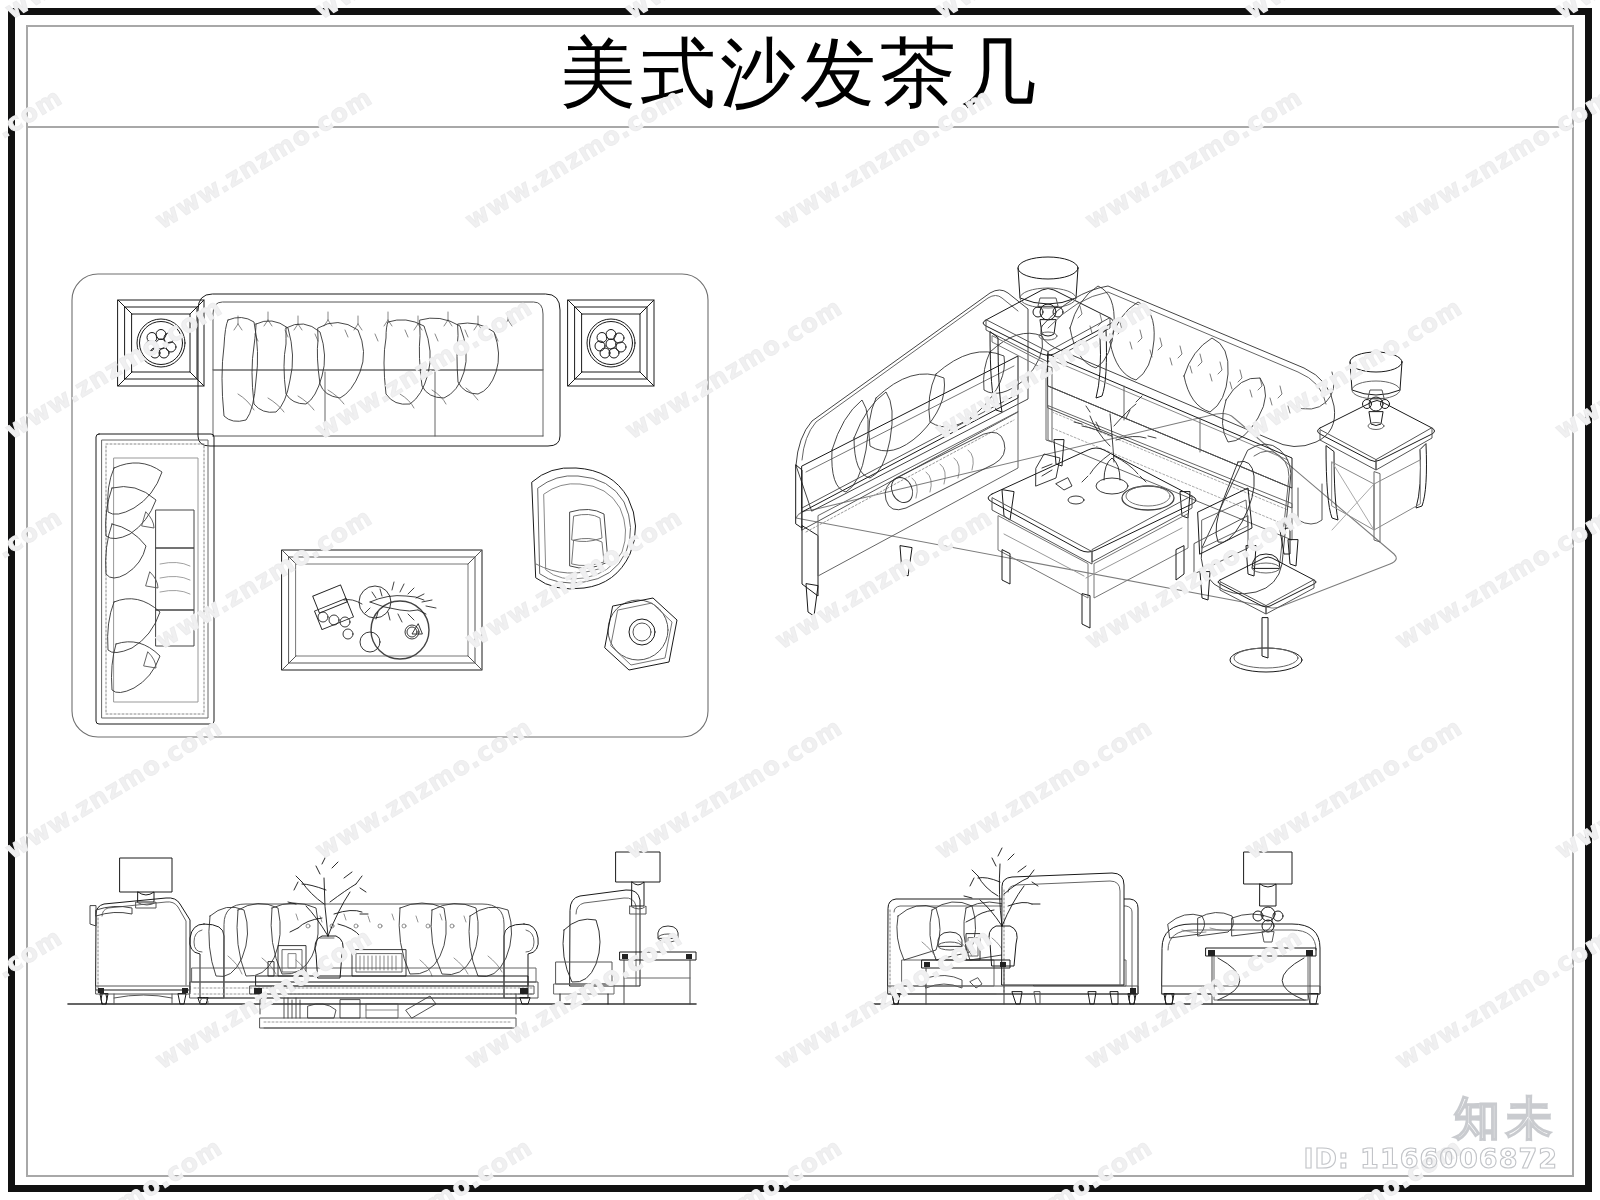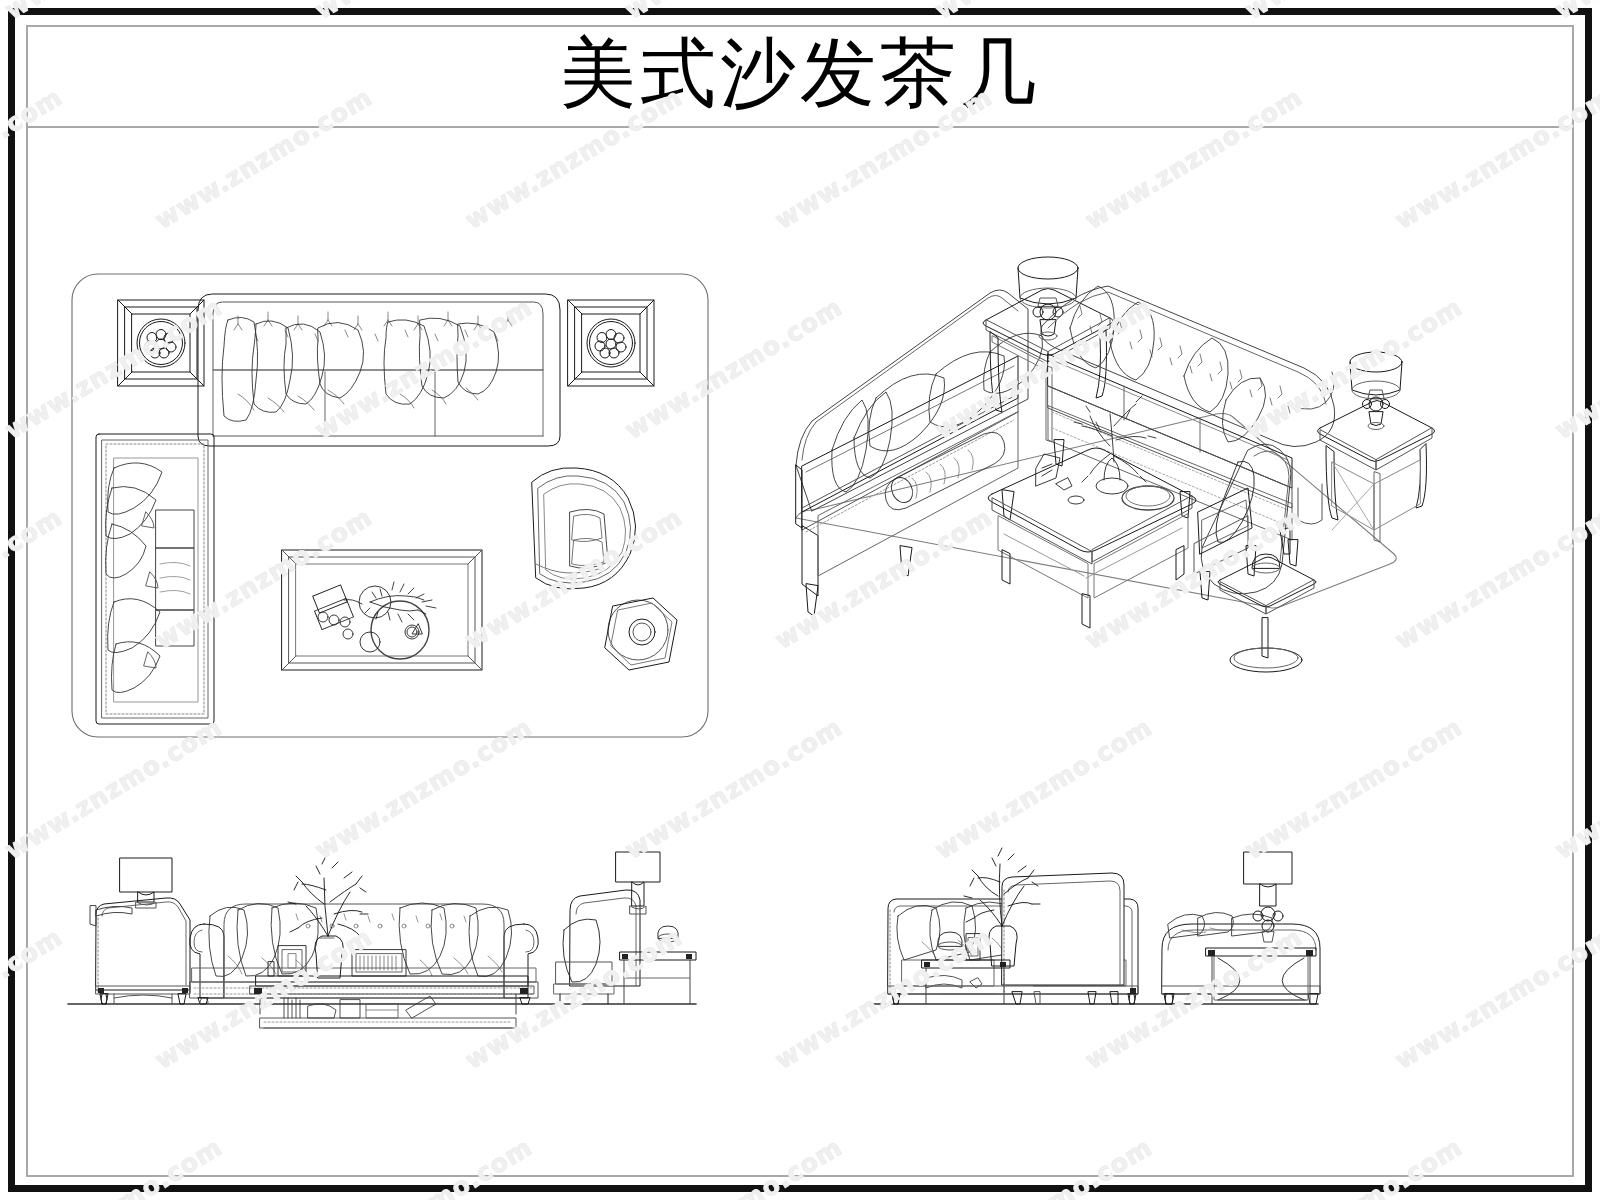--- a/index.html
+++ b/index.html
@@ -676,20 +676,24 @@
         <path d="M356 120 q44 24 0 42" stroke="#333"></path>
         <path d="M442 120 q-44 24 0 42" stroke="#333"></path>
         <path d="M356 162 l88 0" stroke="#555"></path>
         <rect x="346" y="112" width="7" height="6" fill="#222" stroke="none"></rect>
         <rect x="444" y="112" width="7" height="6" fill="#222" stroke="none"></rect>
       </g>
     </g>
   </svg>
   </div>
 
+  <div class="logo-block">
+    <div class="logo-mark">知未</div>
+    <div class="logo-id">ID: 1166006872</div>
+  </div>
 
   <div class="wm-layer" id="wmLayer">
       <div class="wm" style="left: 0px; top: 0px; transform: rotate(-31deg);">www.znzmo.com</div>
       <div class="wm" style="left: 310px; top: 0px; transform: rotate(-31deg);">www.znzmo.com</div>
       <div class="wm" style="left: 620px; top: 0px; transform: rotate(-31deg);">www.znzmo.com</div>
       <div class="wm" style="left: 930px; top: 0px; transform: rotate(-31deg);">www.znzmo.com</div>
       <div class="wm" style="left: 1240px; top: 0px; transform: rotate(-31deg);">www.znzmo.com</div>
       <div class="wm" style="left: 1550px; top: 0px; transform: rotate(-31deg);">www.znzmo.com</div>
       <div class="wm" style="left: -160px; top: 210px; transform: rotate(-31deg);">www.znzmo.com</div>
       <div class="wm" style="left: 150px; top: 210px; transform: rotate(-31deg);">www.znzmo.com</div>

